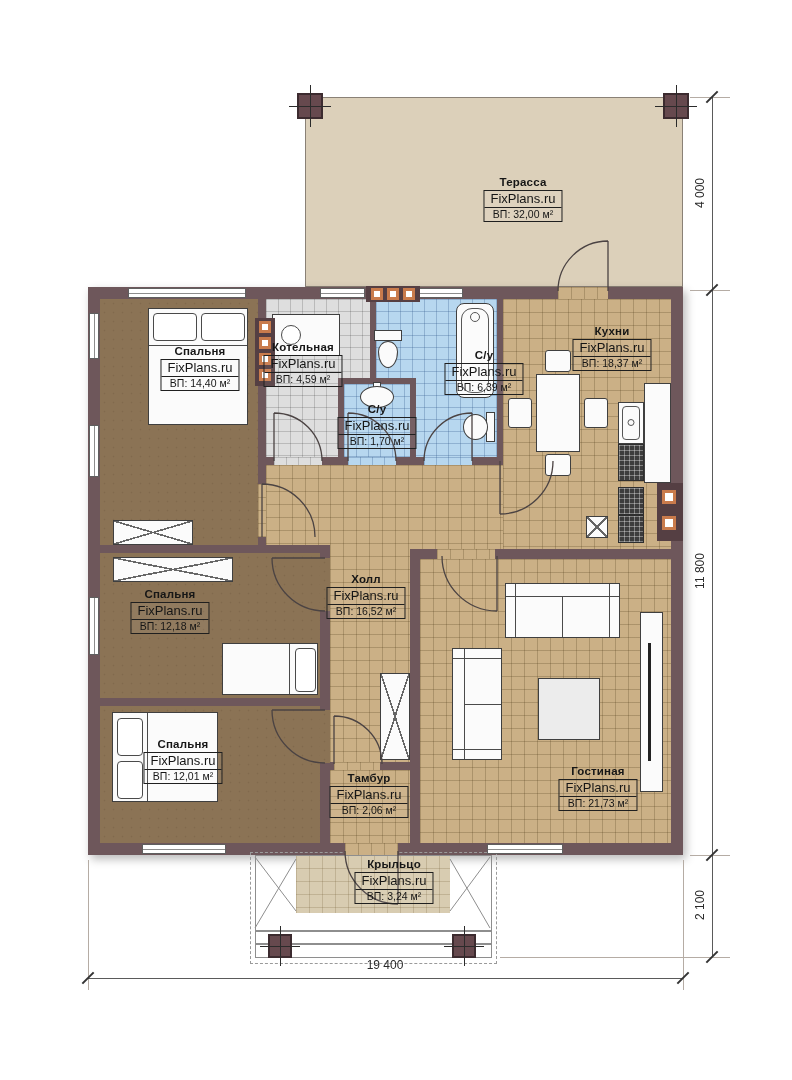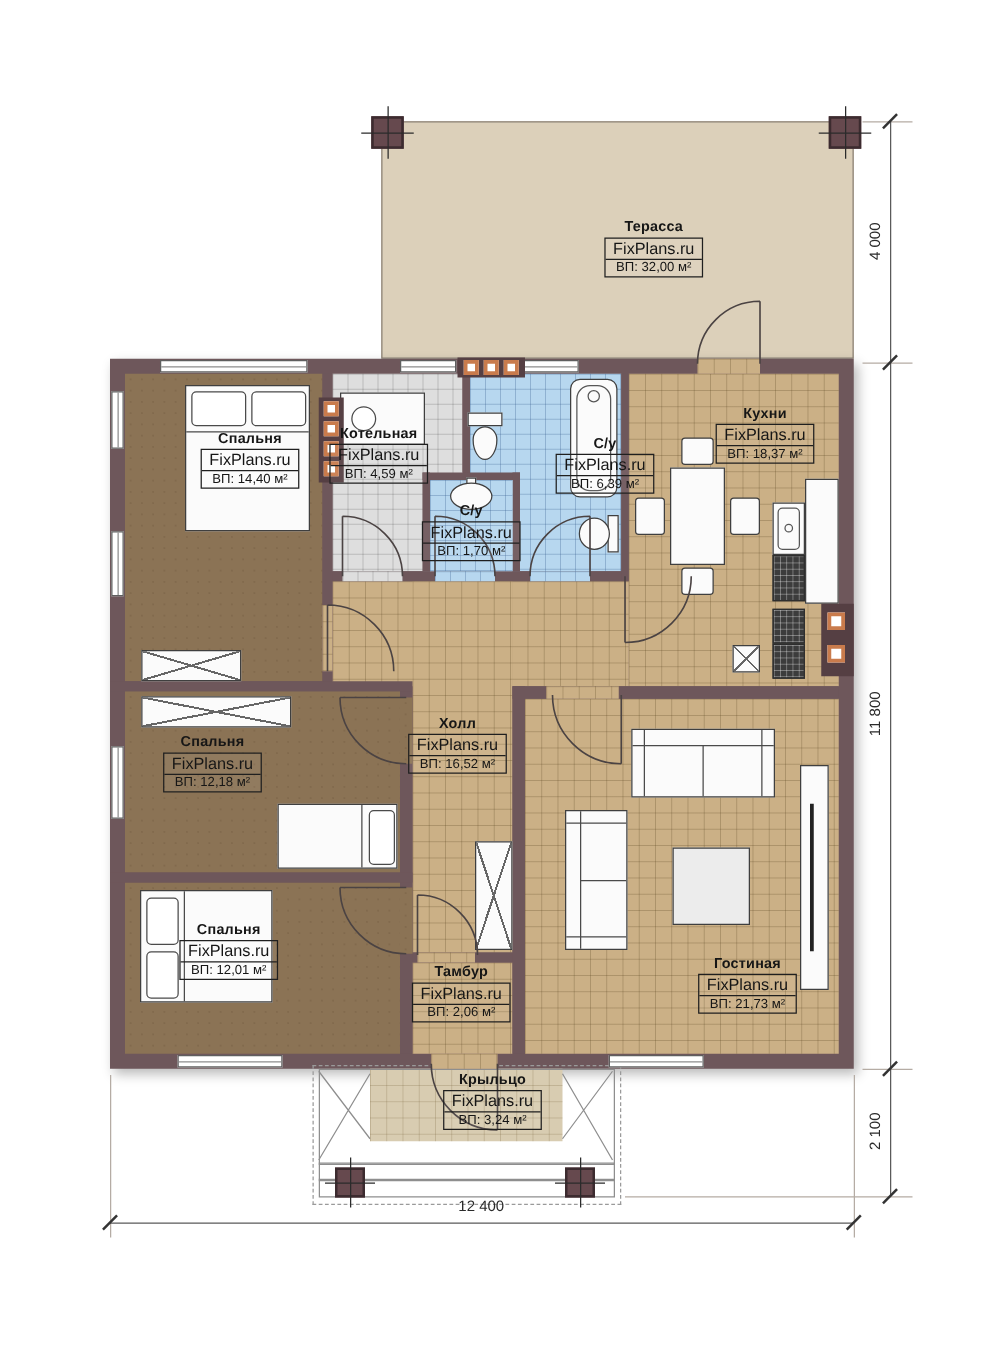--- a/index.html
+++ b/index.html
@@ -281,15 +281,15 @@
   <div class="tick" style="left:704px;top:289px;"></div>
   <div class="tick" style="left:704px;top:854px;"></div>
   <div class="tick" style="left:704px;top:956px;"></div>
   <div class="dim-text v" style="left:670px;top:186px;">4 000</div>
   <div class="dim-text v" style="left:670px;top:564px;">11 800</div>
   <div class="dim-text v" style="left:670px;top:898px;">2 100</div>
 
   <div class="dim-line" style="left:88px;top:978px;width:595px;height:1px;"></div>
   <div class="tick" style="left:80px;top:977px;"></div>
   <div class="tick" style="left:675px;top:977px;"></div>
-  <div class="dim-text" style="left:335px;top:958px;width:100px;text-align:center;">12 400</div>
+  <div class="dim-text" style="left:335px;top:958px;width:100px;text-align:center;">19 400</div>
 
 </div>
 
 </body></html>

